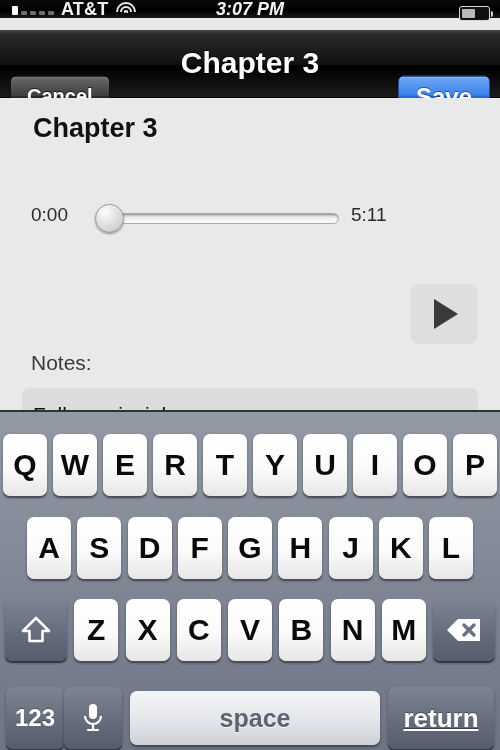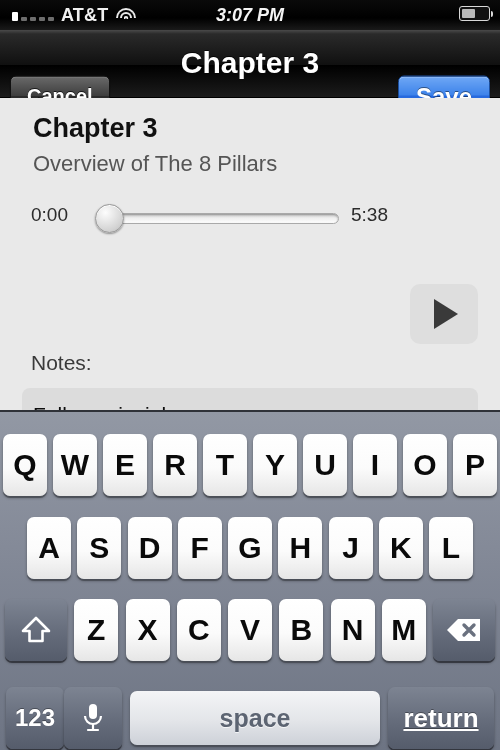--- a/index.html
+++ b/index.html
@@ -6,21 +6,21 @@
   html,body { width:500px; height:750px; overflow:hidden; }
   body {
     font-family:"Liberation Sans", sans-serif;
     background:#e9e9e9;
     position:relative;
     -webkit-font-smoothing:antialiased;
   }
 
   
   .statusbar {
-    position:absolute; left:0; top:0; width:500px; height:30px;
+    position:absolute; left:0; top:0; width:500px; height:18px;
     background:linear-gradient(#0a0a0a,#000 60%,#1a1a1a);
     display:flex; align-items:center; color:#f2f2f2;
   }
   .sb-left { display:flex; align-items:center; gap:7px; padding-left:12px; flex:0 0 auto; }
   .sig { display:flex; align-items:flex-end; gap:3px; height:12px; }
   .sig i { display:block; width:6px; border-radius:1px; background:#6d6d6d; }
   .sig i.on { background:#ffffff; height:9px; }
   .sig i.off { height:4px; }
   .carrier { font-size:18px; font-weight:bold; letter-spacing:.2px; color:#f0f0f0; }
   .wifi { position:relative; width:22px; height:16px; }
@@ -185,29 +185,28 @@
 </div>
 
 <div class="navbar">
   <div class="nav-title">Chapter 3</div>
   <div class="btn-cancel">Cancel</div>
   <div class="btn-save">Save</div>
 </div>
 
 <div class="content">
   <div class="chap-title">Chapter 3</div>
-  <div class="chap-sub">Overview of The 8 Pillars</div>
 
   <div class="player">
     <div class="t-cur">0:00</div>
     <div class="slider">
       <div class="track"></div>
       <div class="thumb"></div>
     </div>
-    <div class="t-dur">5:38</div>
+    <div class="t-dur">5:11</div>
   </div>
 
   <div class="playbtn">
     <span class="tri"></span>
   </div>
 
   <div class="notes-label">Notes:</div>
   <div class="notes-box">
     <div class="notes-text">Follow principles
 Take action

